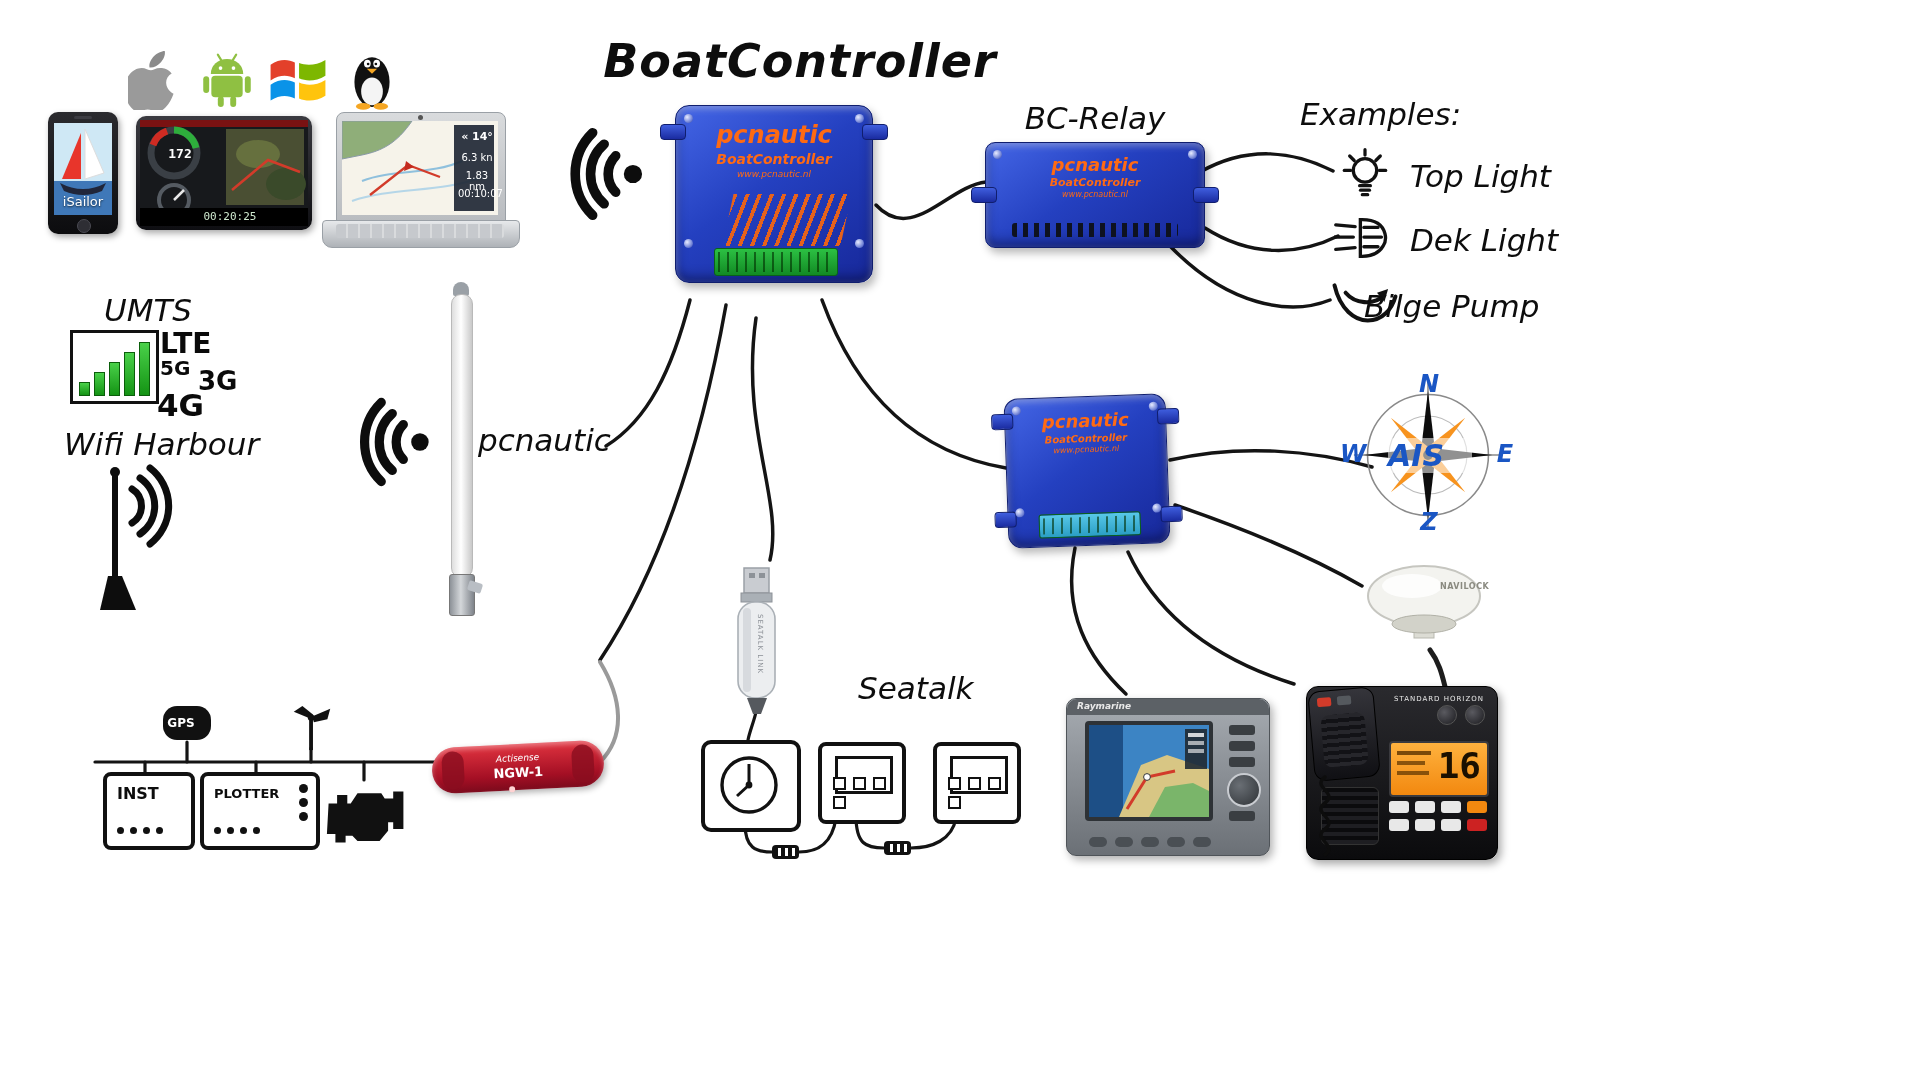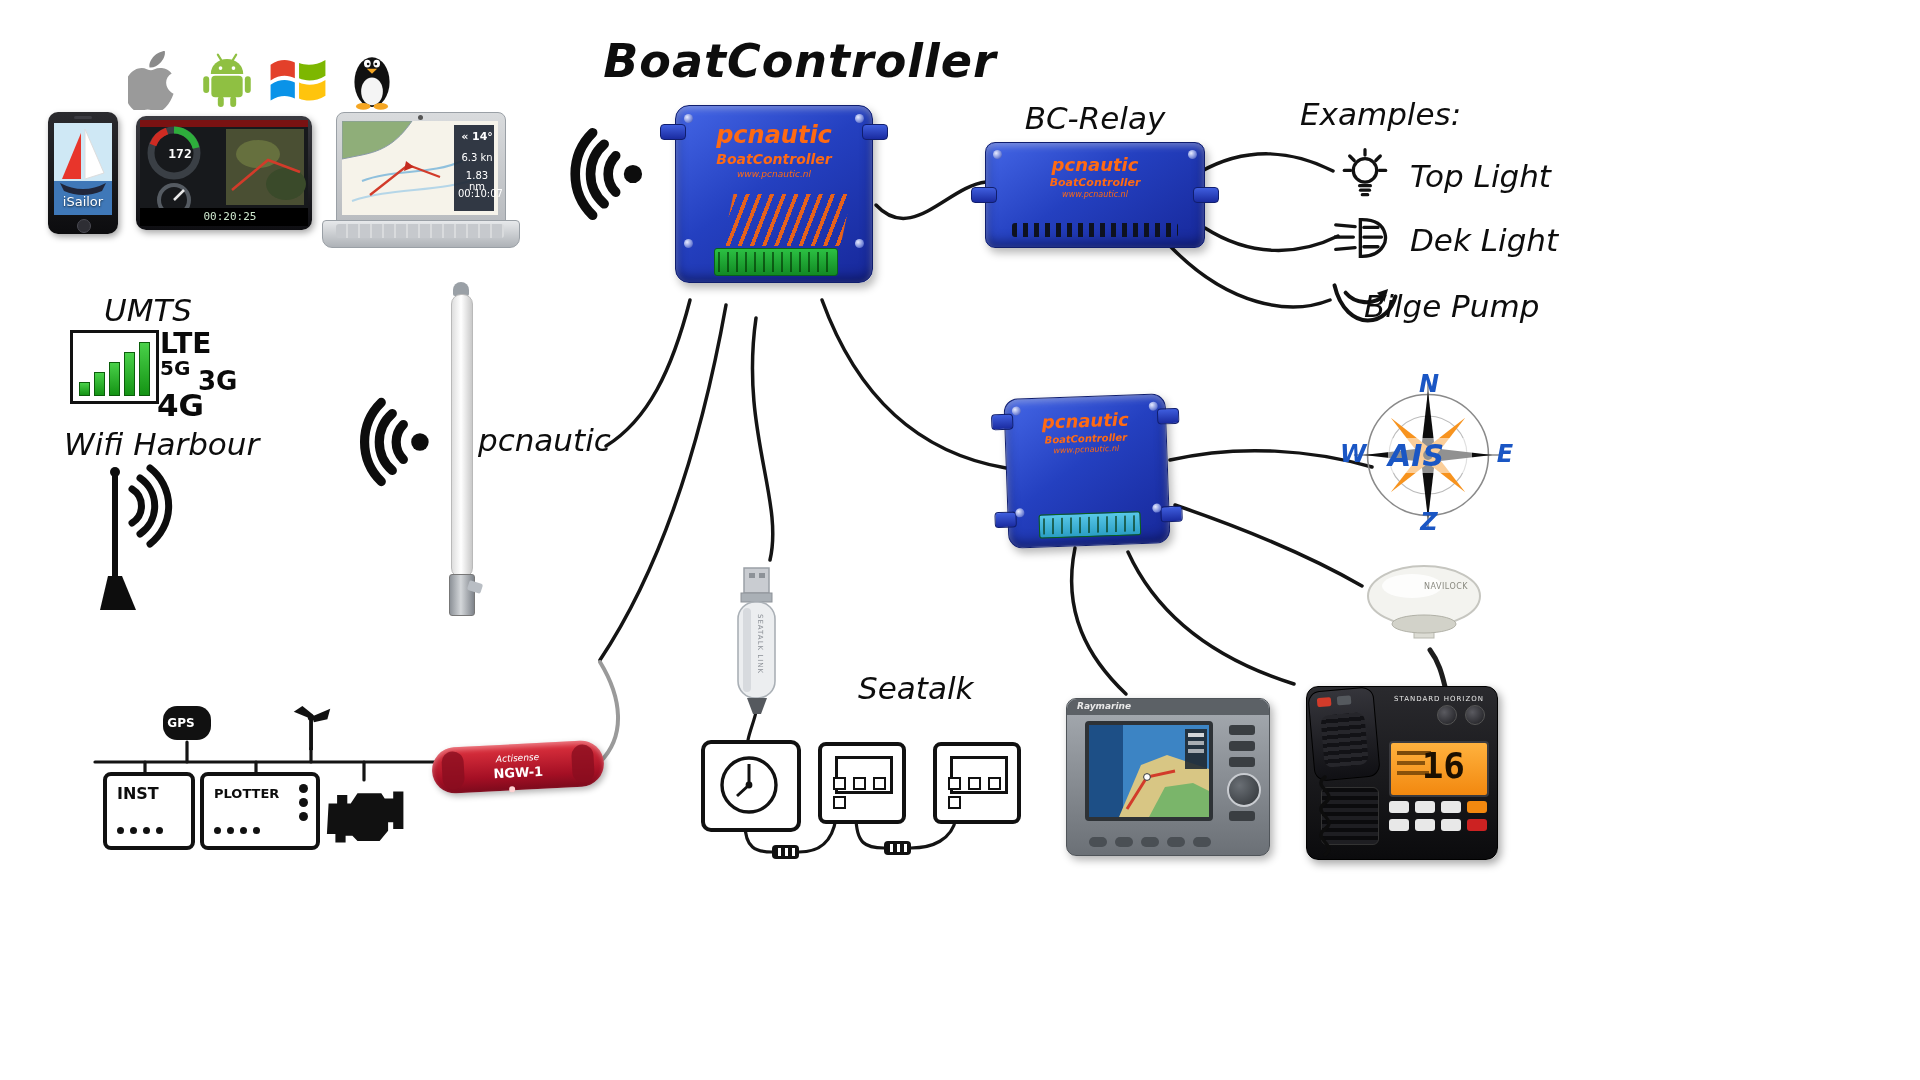--- a/index.html
+++ b/index.html
@@ -342,21 +342,21 @@
   <div class="abs aisletter" style="left:1416px;top:508px;width:26px;text-align:center;z-index:3">Z</div>
   <div class="abs aisletter" style="left:1388px;top:438px;width:84px;text-align:left;font-size:30px;background:rgba(255,255,255,.55);border-radius:6px;z-index:3">AIS</div>
 
   <div class="abs" style="left:1362px;top:556px;width:130px;height:100px;z-index:2">
     <svg width="130" height="100" viewBox="0 0 130 100">
       <ellipse cx="62" cy="40" rx="56" ry="30" fill="#f3f3ef" stroke="#c6c6c0" stroke-width="2"></ellipse>
       <ellipse cx="50" cy="30" rx="30" ry="12" fill="#ffffff" opacity="0.8"></ellipse>
       <rect x="52" y="66" width="20" height="16" fill="#dcdcd4" stroke="#b9b9b0"></rect>
       <ellipse cx="62" cy="68" rx="32" ry="9" fill="#d2d2c9" stroke="#b0b0a6"></ellipse>
     </svg>
-    <div class="abs" style="left:62px;top:26px;font-size:8px;font-weight:normal;color:#8a8a80;letter-spacing:.5px">NAVILOCK</div>
+    <div class="abs" style="left:78px;top:26px;font-size:8px;font-weight:bold;color:#8a8a80;letter-spacing:.5px">NAVILOCK</div>
   </div>
 
   <div class="abs" style="left:726px;top:566px;width:60px;height:150px;z-index:2">
     <svg width="60" height="150" viewBox="0 0 60 150">
       <rect x="18" y="2" width="25" height="25" fill="#c9ccd1" stroke="#9aa0a6" stroke-width="1.5"></rect>
       <rect x="23" y="7" width="6" height="5" fill="#8d9298"></rect>
         <rect x="33" y="7" width="6" height="5" fill="#8d9298"></rect>
       <rect x="15" y="27" width="31" height="9" fill="#aab0b6" stroke="#8d9298"></rect>
       <rect x="12" y="36" width="37" height="96" rx="17" fill="#eceef0" stroke="#aab0b6" stroke-width="1.6"></rect>
       <rect x="17" y="42" width="8" height="84" rx="4" fill="#d7dade"></rect>
@@ -456,21 +456,21 @@
   </div>
 
   <div class="abs" style="left:1306px;top:686px;width:190px;height:172px;background:linear-gradient(#2a2a2e,#0b0b0d);border-radius:12px;border:1px solid #000;box-shadow:3px 4px 9px rgba(0,0,0,.35);z-index:2">
     <div class="abs" style="left:78px;top:8px;width:108px;text-align:center;color:#e8e8e8;font-size:7px;letter-spacing:1px">STANDARD HORIZON</div>
     <div class="abs" style="left:130px;top:18px;width:18px;height:18px;border-radius:50%;background:radial-gradient(circle at 35% 35%,#5a5a60,#1a1a1e);border:1px solid #555"></div>
     <div class="abs" style="left:158px;top:18px;width:18px;height:18px;border-radius:50%;background:radial-gradient(circle at 35% 35%,#5a5a60,#1a1a1e);border:1px solid #555"></div>
     <div class="abs" style="left:82px;top:54px;width:96px;height:52px;background:linear-gradient(#ffb23e,#f2880f);border-radius:4px;border:2px solid #3a3a3e">
       <div class="abs" style="left:6px;top:8px;width:34px;height:4px;background:#5a3200;opacity:.8"></div>
       <div class="abs" style="left:6px;top:18px;width:28px;height:4px;background:#5a3200;opacity:.7"></div>
       <div class="abs" style="left:6px;top:28px;width:32px;height:4px;background:#5a3200;opacity:.7"></div>
-      <div class="abs" style="right:22px;top:2px;font-size:36px;font-weight:bold;color:#1c1000;font-family:'DejaVu Sans Mono',monospace">16</div>
+      <div class="abs" style="right:6px;top:2px;font-size:36px;font-weight:bold;color:#1c1000;font-family:'DejaVu Sans Mono',monospace">16</div>
     </div>
     <div class="abs" style="left:82px;top:114px;display:flex;gap:6px">
       <span style="width:20px;height:12px;background:#e8e8e8;border-radius:3px;display:inline-block"></span>
       <span style="width:20px;height:12px;background:#e8e8e8;border-radius:3px;display:inline-block"></span>
       <span style="width:20px;height:12px;background:#e8e8e8;border-radius:3px;display:inline-block"></span>
       <span style="width:20px;height:12px;background:#f2880f;border-radius:3px;display:inline-block"></span>
     </div>
     <div class="abs" style="left:82px;top:132px;display:flex;gap:6px">
       <span style="width:20px;height:12px;background:#e8e8e8;border-radius:3px;display:inline-block"></span>
       <span style="width:20px;height:12px;background:#e8e8e8;border-radius:3px;display:inline-block"></span>

